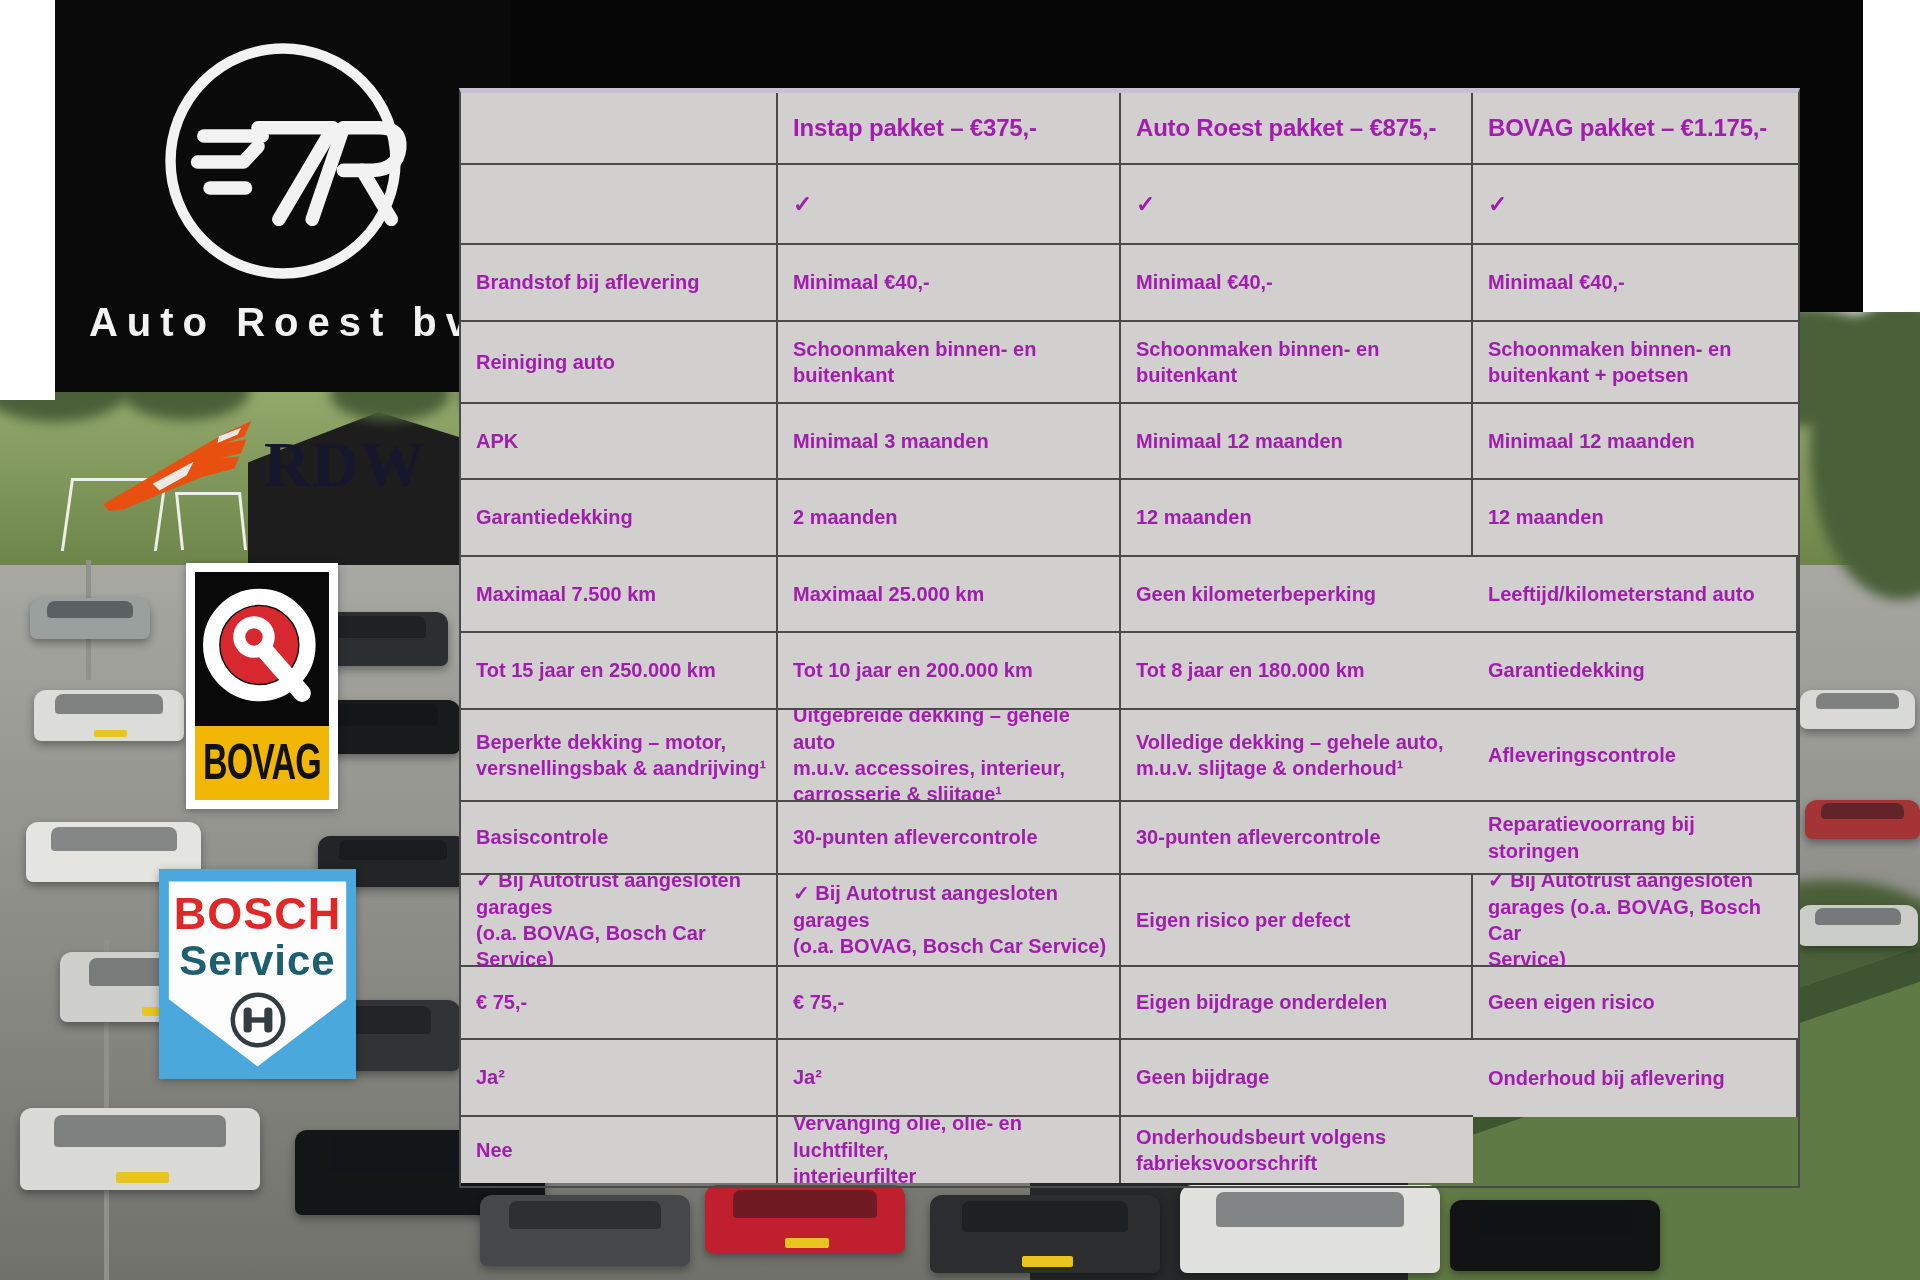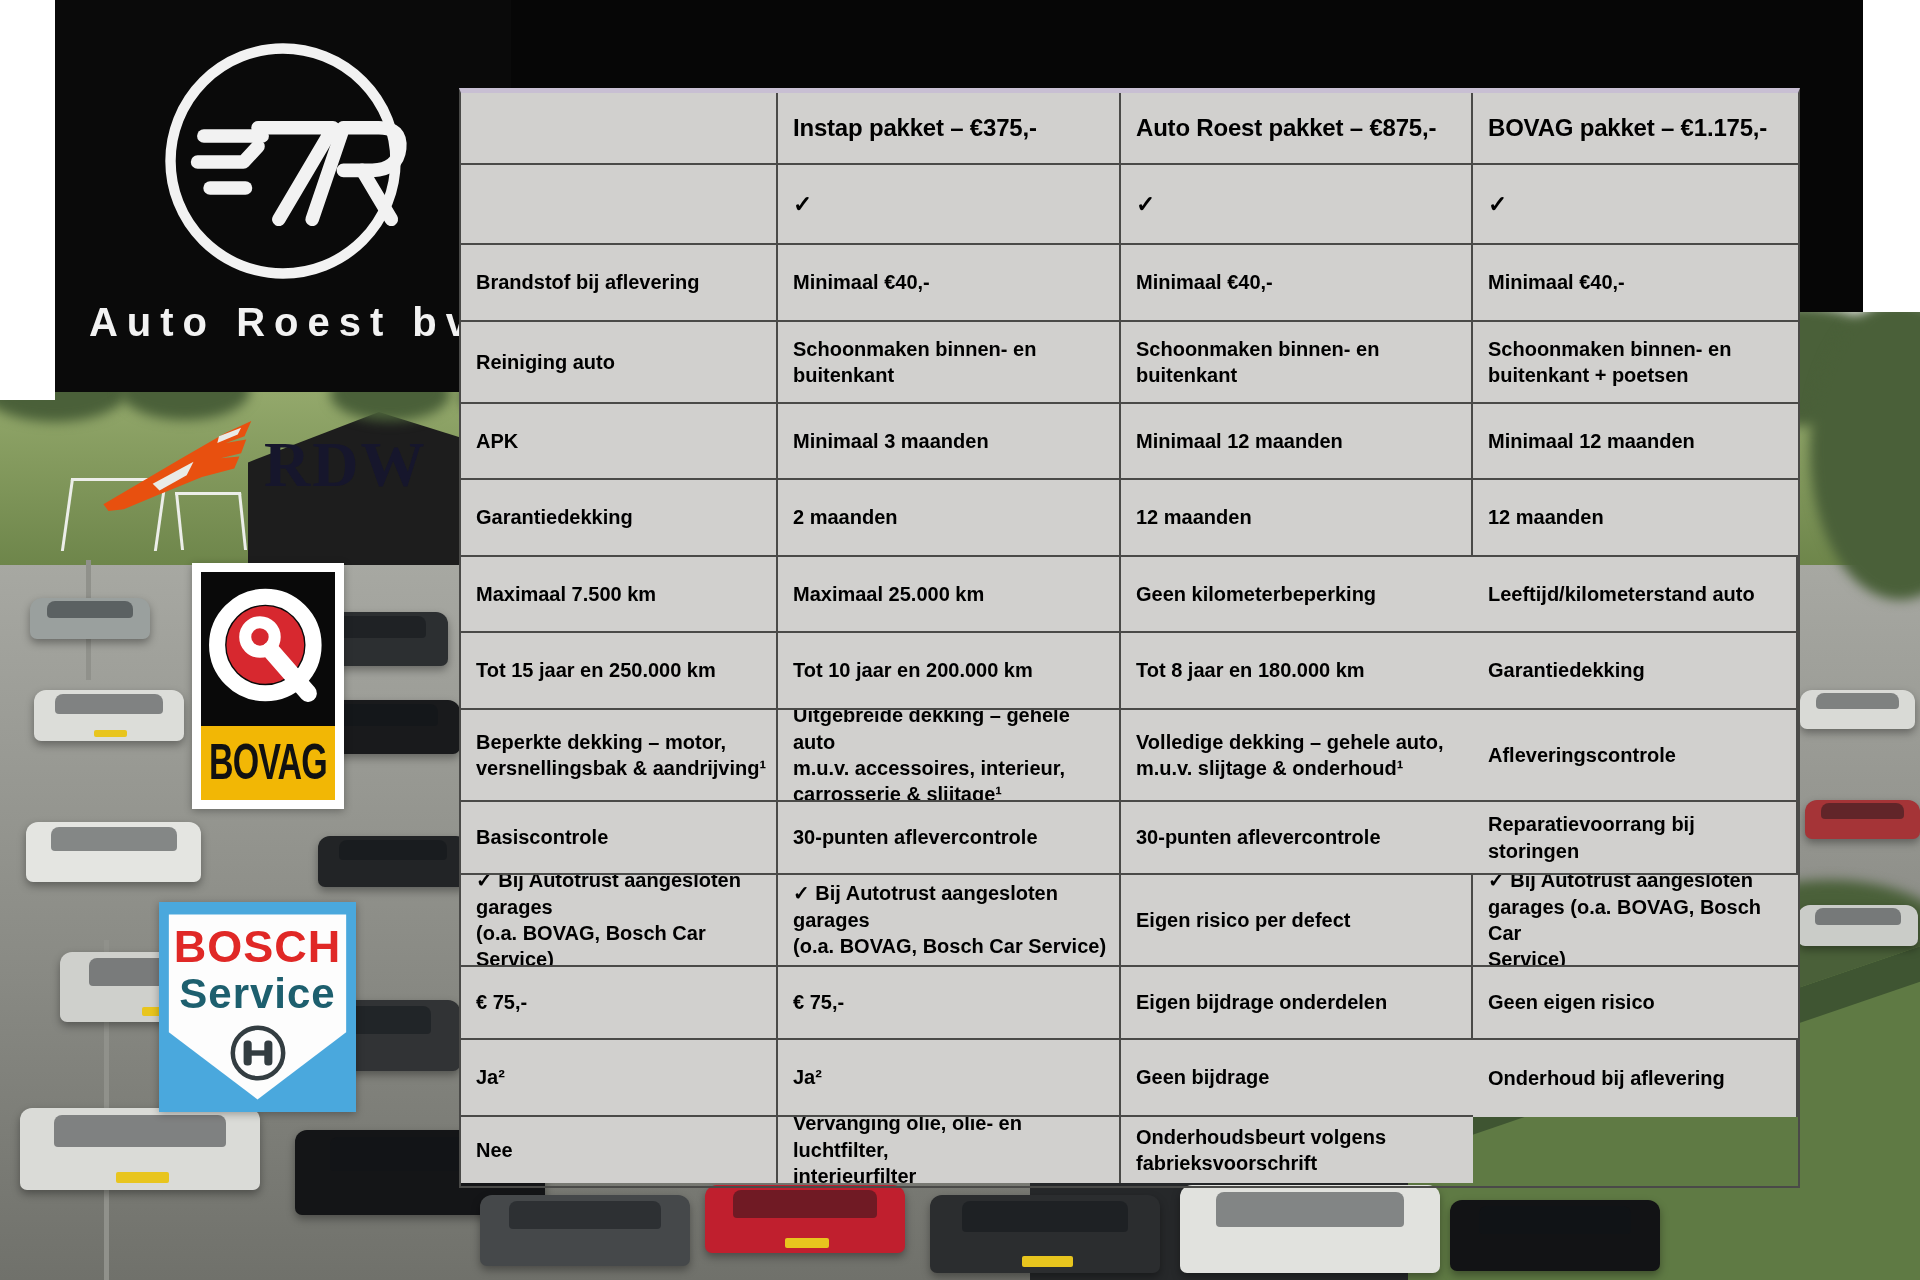--- a/index.html
+++ b/index.html
@@ -42,42 +42,42 @@
   .corner.right{left:1863px;top:0;width:57px;height:312px;}
   .brand-name{color:#f2f2f2;font-size:40px;font-weight:700;letter-spacing:9px;margin-top:14px;white-space:nowrap;}
 
   
   .rdw{position:absolute;left:100px;top:408px;width:330px;height:120px;z-index:8;display:flex;align-items:center;}
   .rdw-text{font-family:"Liberation Serif",serif;font-weight:700;font-size:64px;color:#16162c;
             letter-spacing:2px;margin-left:-6px;margin-top:-6px;}
 
   
   .bovag{position:absolute;left:186px;top:563px;width:152px;height:246px;background:#fff;z-index:8;
-         padding:9px;box-sizing:border-box;display:flex;flex-direction:column;box-shadow:0 2px 8px rgba(0,0,0,.3);margin-left:6px;}
+         padding:9px;box-sizing:border-box;display:flex;flex-direction:column;box-shadow:0 2px 8px rgba(0,0,0,.3);}
   .bovag-top{flex:1 1 auto;background:#090909;position:relative;}
   .bovag-bottom{height:74px;background:#f2b705;display:flex;align-items:center;justify-content:center;}
   .bovag-word{font-size:37px;font-weight:700;color:#111;letter-spacing:-1px;transform:scale(.92,1.35);}
 
   
   .bosch{position:absolute;left:159px;top:869px;width:197px;height:210px;background:#4aa8dd;z-index:8;
-         box-shadow:0 2px 8px rgba(0,0,0,.3);margin-top:33px;}
+         box-shadow:0 2px 8px rgba(0,0,0,.3);}
   .bosch-shield{position:absolute;left:0;top:0;width:100%;height:100%;background:#fdfdfd;
          clip-path:polygon(5% 6%,95% 6%,95% 62%,50% 94%,5% 62%);
          display:flex;flex-direction:column;align-items:center;}
   .bosch-word{color:#e02826;font-weight:700;font-size:45px;letter-spacing:1px;margin-top:22px;line-height:1;}
   .bosch-service{color:#1d5f6e;font-weight:700;font-size:42px;line-height:1;margin-top:4px;letter-spacing:1px;}
 
   
   .pakket-table{position:absolute;left:459px;top:88px;width:1341px;height:1100px;z-index:10;
     box-sizing:border-box;border:2px solid #4a4a48;border-top:5px solid #c8bfd3;
     display:grid;grid-template-columns:317px 343px 352px 325px;
     grid-template-rows:72px 80px 77px 82px 76px 77px 76px 77px 92px 73px 92px 73px 77px 66px;}
   .cell{background:#d1d0ce;border-right:2px solid #4a4a48;border-bottom:2px solid #4a4a48;
         box-sizing:border-box;display:flex;align-items:center;
-        padding:4px 6px 4px 15px;color:#000000;font-weight:700;font-size:20px;line-height:1.32;
+        padding:4px 6px 4px 15px;color:#a21caf;font-weight:700;font-size:20px;line-height:1.32;
         white-space:pre-line;overflow:hidden;}
   .cell.head{font-size:24px;letter-spacing:-.2px;white-space:nowrap;}
   .cell.last-col{border-right:none;}
   .cell.last-row{border-bottom:none;}
   .cell.check{font-size:23px;}
 </style>
 </head>
 <body>
 
 <div class="stage">

